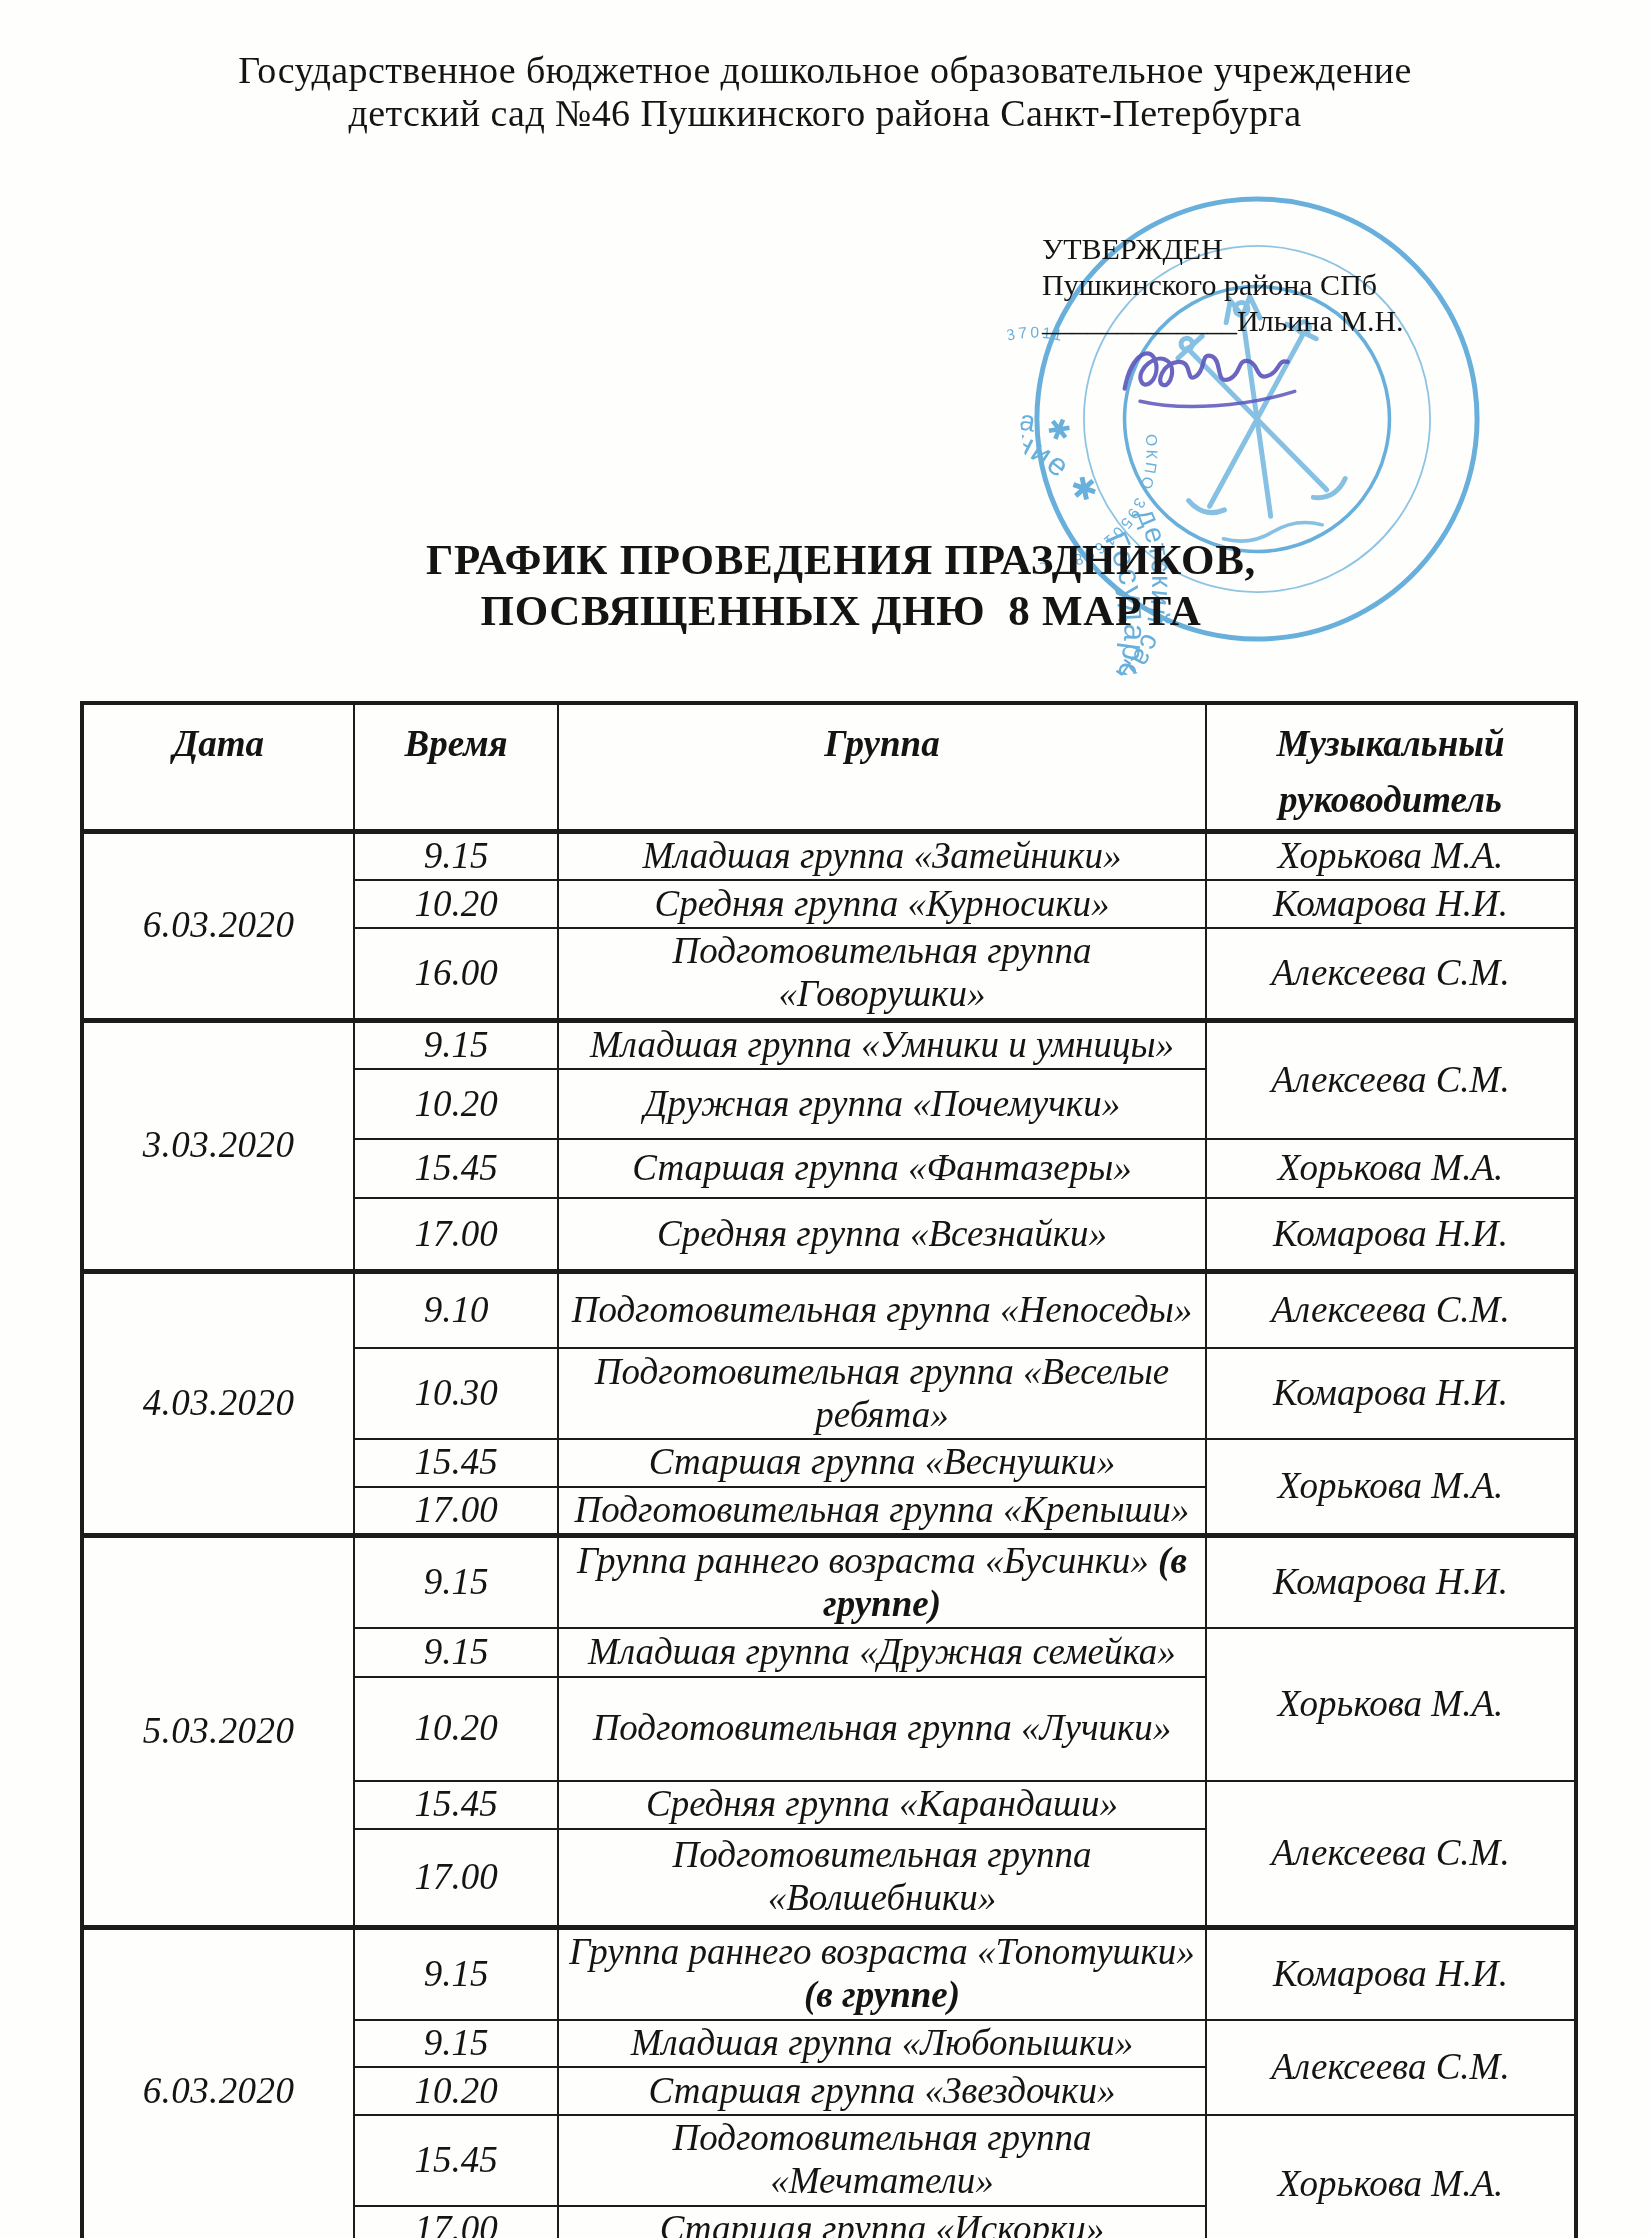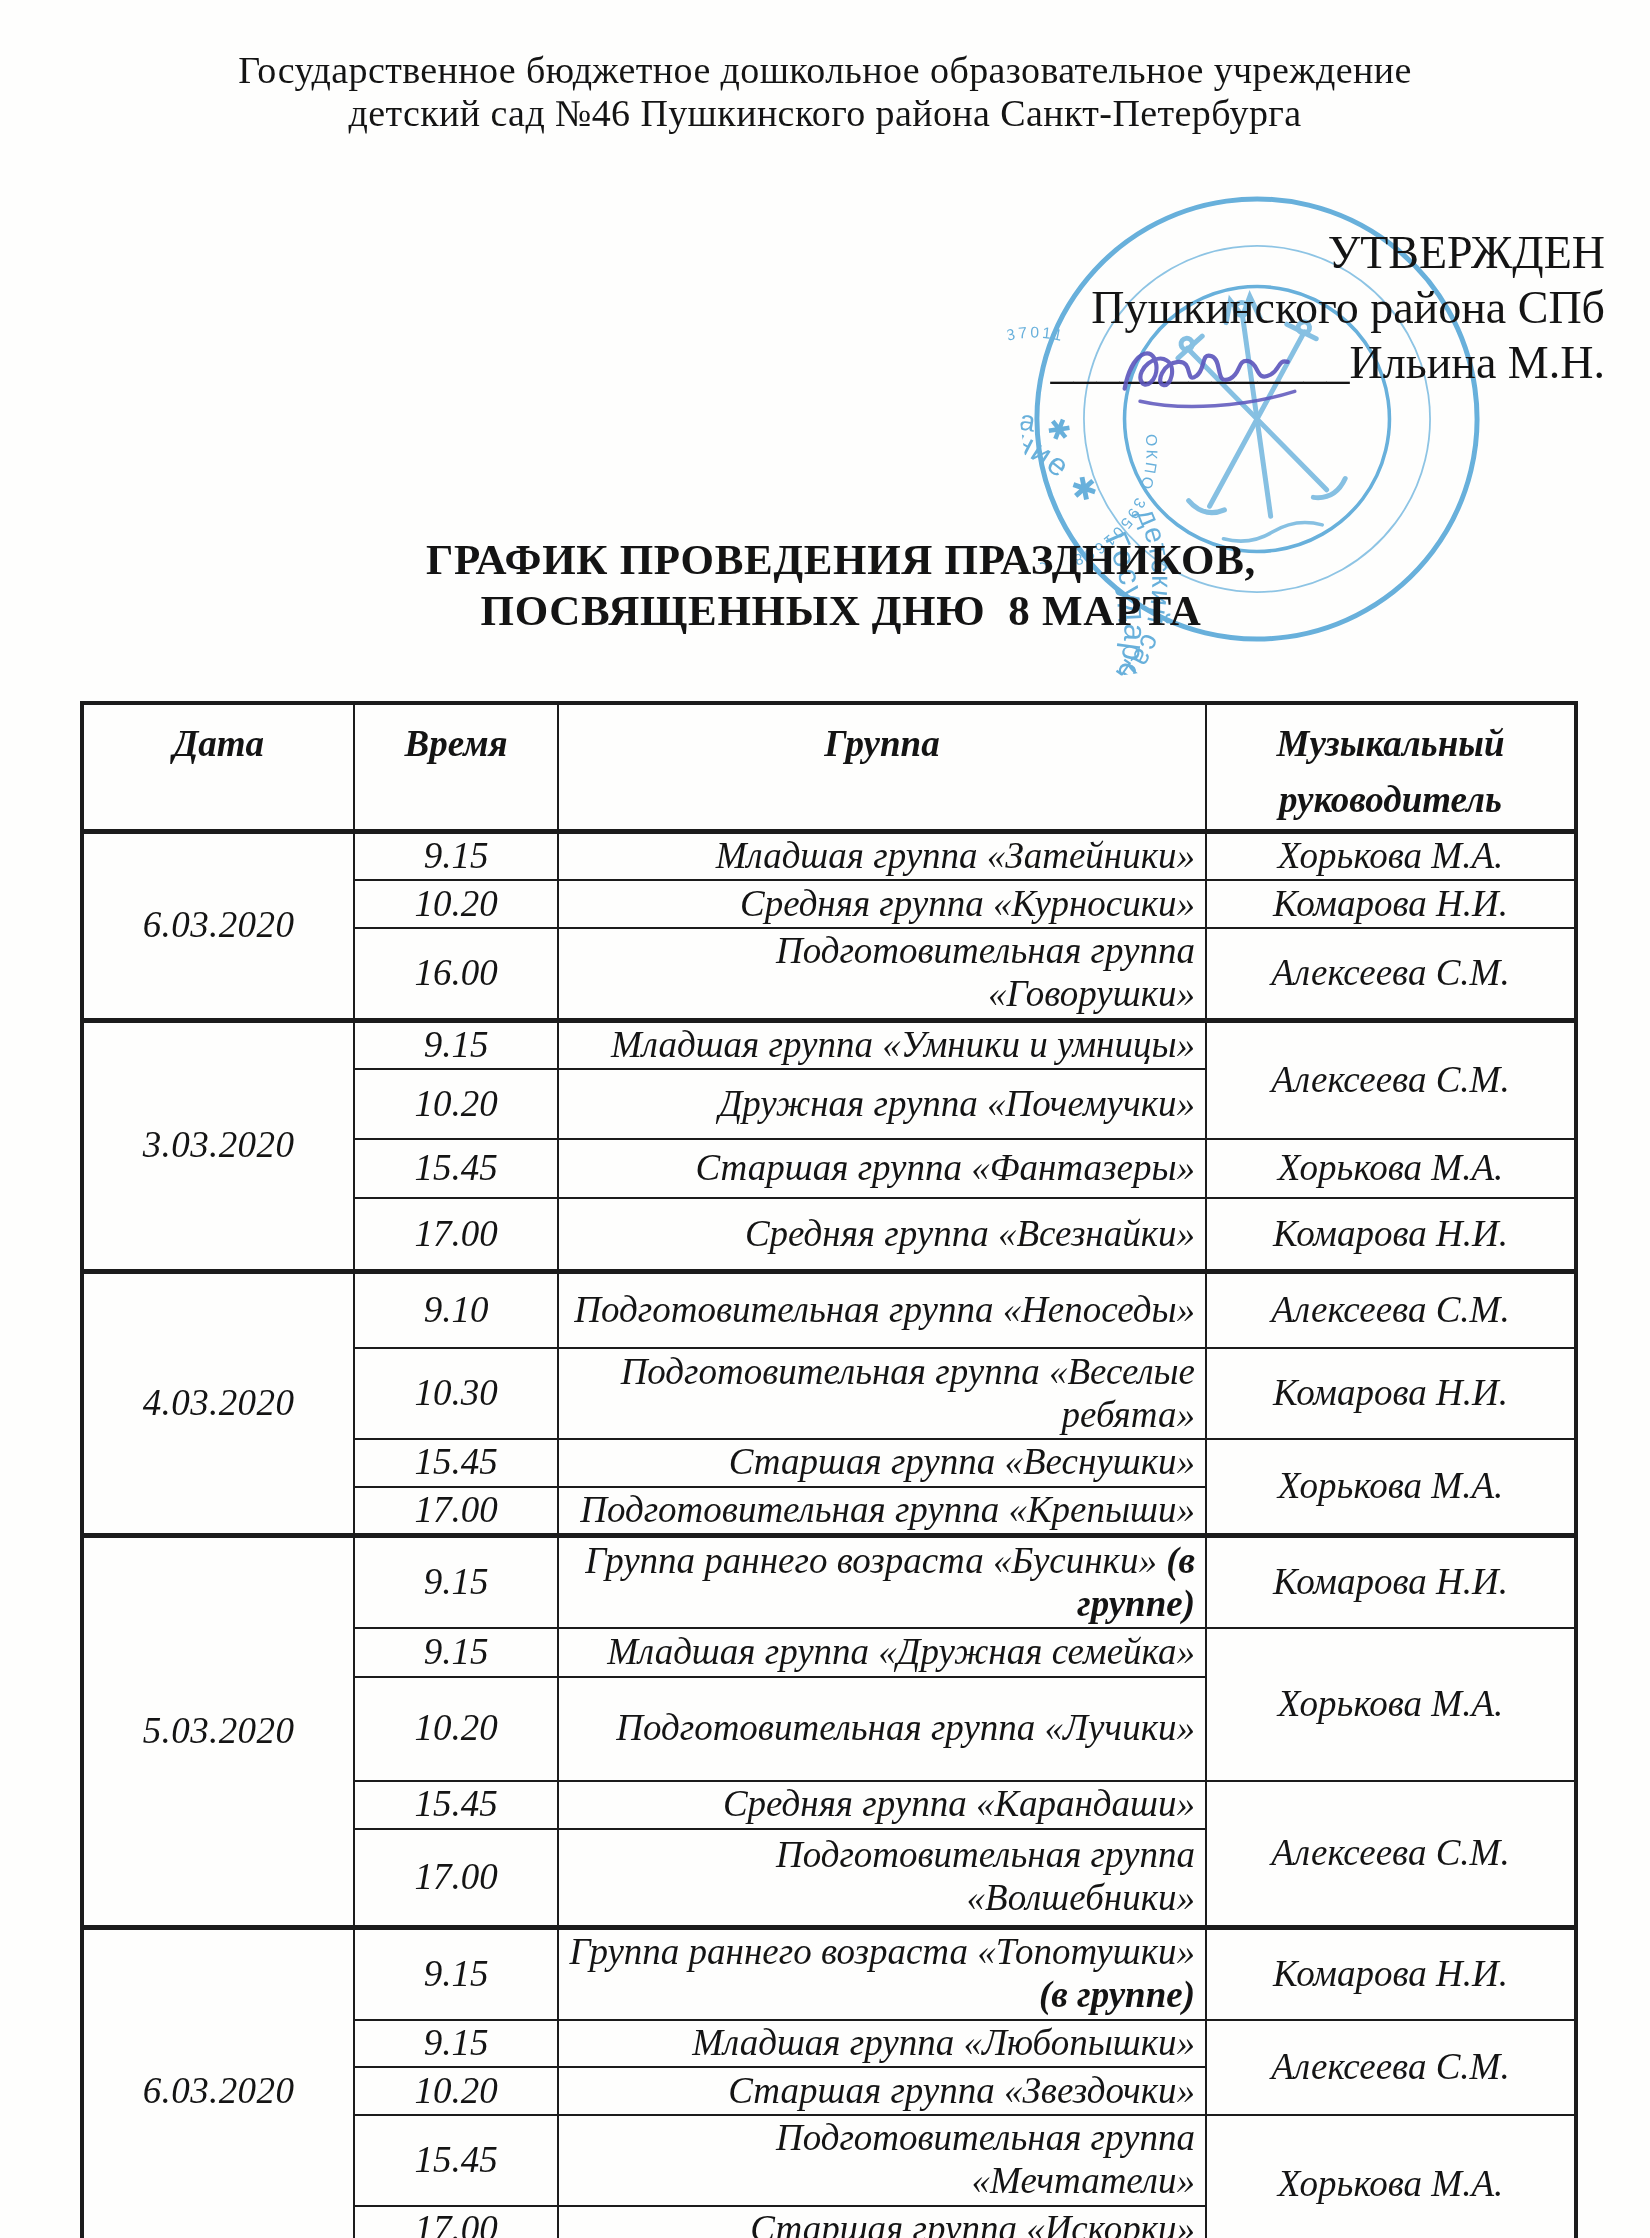--- a/index.html
+++ b/index.html
@@ -24,22 +24,22 @@
     color:var(--stamp-color,#58a8d8);
     opacity:.9;z-index:1;
     transform:rotate(-8deg);
   }
   .stamp text{fill:currentColor;font-family:"Liberation Sans","DejaVu Sans",sans-serif;}
   .stamp .ring1{font-size:44px;letter-spacing:2px;}
   .stamp .ring2{font-size:40px;letter-spacing:2px;}
   .stamp .ring3{font-size:22px;letter-spacing:4px;}
   
   .approval{
-    position:absolute;top:225px;left:1042px;width:563px;
-    text-align:right;font-size:46px;line-height:1.2;
+    position:absolute;top:231px;left:1042px;width:563px;
+    text-align:left;font-size:30px;line-height:1.2;
     z-index:3;
   }
   .approval .sig-row{white-space:nowrap;}
   .signature{
     position:absolute;top:318px;left:1112px;
     width:253px;height:106px;z-index:4;
     color:var(--sig-color,#5b54bb);
   }
   
   .doc-title{
@@ -67,21 +67,21 @@
   .schedule{border:4.2px solid #1c1c1c;font-style:italic;}
   .schedule thead tr{height:121px;}
   .schedule th{
     font-weight:bold;vertical-align:top;
     padding-top:11.3px;line-height:1.5;
     border-bottom-width:5px;
   }
   .schedule td{vertical-align:middle;line-height:1.16;}
   .schedule tr.block-start td{border-top-width:5px;}
   .schedule td.date-cell{letter-spacing:0.4px;}
-  .schedule td.group-cell{padding:1.4px 10px;text-align:right;}
+  .schedule td.group-cell{padding:1.4px 10px;}
   .b{font-weight:bold;}
 </style>
 </head>
 <body>
 
 <div class="page">
 
   <header class="org-header">
     <div>Государственное бюджетное дошкольное образовательное учреждение</div>
     <div>детский сад №46 Пушкинского района Санкт-Петербурга</div>

